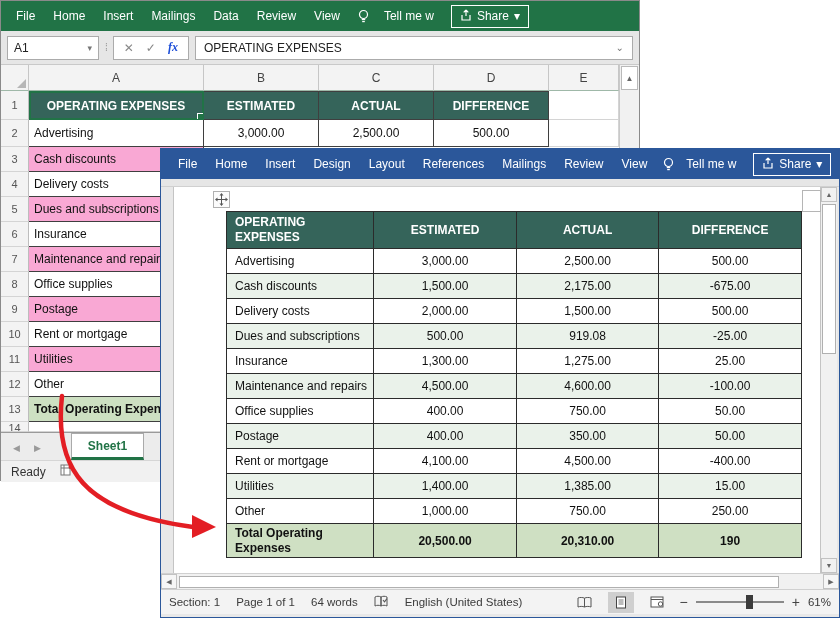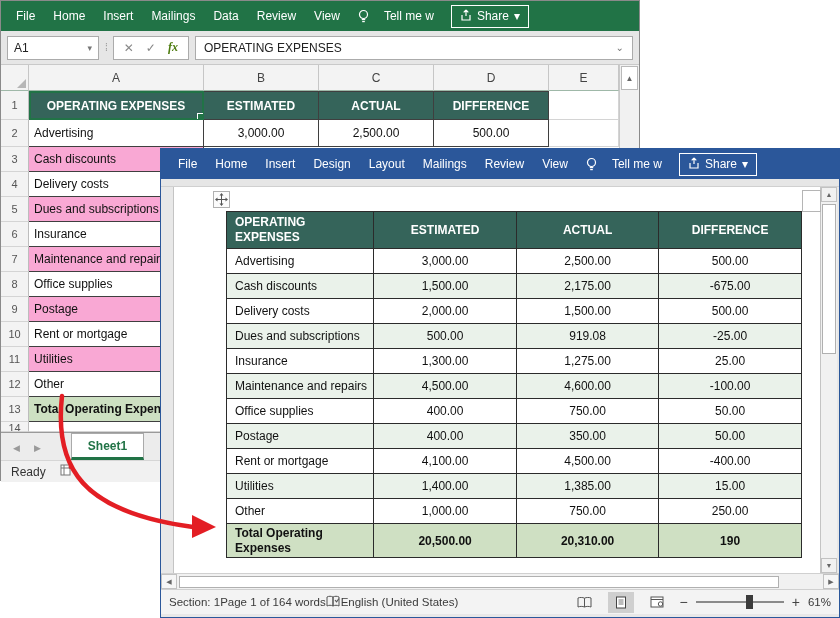--- a/index.html
+++ b/index.html
@@ -9,21 +9,21 @@
   
   .win-x { position:absolute; left:0; top:0; width:640px; height:481px; background:#fff; border:1px solid #8a8a8a; z-index:1; }
   .xr { height:30px; background:#217346; display:flex; align-items:center; color:#fff; font-size:12px; padding:0 6px; }
   .r-tab { padding:0 9px; line-height:30px; cursor:default; white-space:nowrap; }
   .r-bulb { width:18px; height:18px; margin:0 2px 0 6px; display:flex; align-items:center; justify-content:center; }
   .share-btn { margin-left:8px; border:1px solid #fff; color:#fff; background:transparent; font-size:12px; padding:3px 8px; display:flex; align-items:center; gap:5px; white-space:nowrap; }
   .xfb { height:34px; background:#E6E6E6; border-bottom:1px solid #c9c9c9; display:flex; align-items:center; padding:4px 6px; gap:6px; font-size:12px; }
   .nbox { width:92px; height:24px; background:#fff; border:1px solid #ababab; display:flex; align-items:center; padding:0 6px; justify-content:space-between; color:#222; }
   .fbsep { color:#999; font-size:10px; letter-spacing:-1px; }
   .fbtns { height:24px; background:#fff; border:1px solid #ababab; display:flex; align-items:center; gap:12px; padding:0 10px; color:#888; }
-  .fx { font-family:"Liberation Serif", serif; font-style:italic; color:#4d7c0f; font-weight:bold; }
+  .fx { font-family:"Liberation Serif", serif; font-style:italic; color:#1d4ed8; font-weight:bold; }
   .finput { flex:1; height:24px; background:#fff; border:1px solid #ababab; display:flex; align-items:center; padding:0 8px; justify-content:space-between; color:#222; }
   .grid { position:relative; height:367px; overflow:hidden; background:#fff; }
   .gr { display:flex; }
   .cn { width:28px; flex:0 0 28px; background:#F3F3F3; border-right:1px solid #bdbdbd; border-bottom:1px solid #d4d4d4; color:#555; font-size:11px; display:flex; align-items:center; justify-content:center; overflow:hidden; }
   .ca { width:175px; flex:0 0 175px; } .cb,.cc,.cd { width:115px; flex:0 0 115px; } .ce { width:70px; flex:0 0 70px; }
   .hcell { background:#F3F3F3; border-right:1px solid #c6c6c6; border-bottom:1px solid #9fb8a8; color:#444; font-size:12px; display:flex; align-items:center; justify-content:center; height:26px; }
   .corner { position:relative; }
   .corner::after { content:""; position:absolute; right:2px; bottom:2px; border-left:9px solid transparent; border-bottom:9px solid #b6b6b6; }
   .cell { border-right:1px solid #d4d4d4; border-bottom:1px solid #d4d4d4; font-size:12px; display:flex; align-items:center; padding:0 5px; color:#111; background:#fff; overflow:hidden; white-space:nowrap; }
   .tblb { border-right:1px solid #3f3f3f; border-bottom:1px solid #3f3f3f; }
@@ -59,21 +59,21 @@
   .wtable tr.tot td.lbl { white-space:normal; line-height:1.25; }
   .neg { color:#FF0000; }
   .wvscroll { position:absolute; right:2px; top:0; width:16px; height:386px; background:#F1F1F1; }
   .wvs-up, .wvs-dn { height:15px; background:#F1F1F1; border:1px solid #c2c2c2; display:flex; align-items:center; justify-content:center; color:#666; font-size:7px; }
   .wvs-dn { position:absolute; bottom:0; left:0; right:0; }
   .wvs-thumb { margin:2px 1px; height:150px; background:#fff; border:1px solid #b0b0b0; }
   .whscroll { height:16px; background:#F1F1F1; border-top:1px solid #d0d0d0; display:flex; align-items:center; }
   .whs-btn { width:16px; height:15px; display:flex; align-items:center; justify-content:center; color:#666; font-size:7px; border:1px solid #c2c2c2; background:#F6F6F6; }
   .whs-thumb { height:12px; background:#fff; border:1px solid #b0b0b0; flex:0 0 600px; margin:0 2px; }
   .whs-track { flex:1; }
-  .wstatus { height:25px; background:#F3F3F3; border-top:1px solid #d0d0d0; display:flex; align-items:center; font-size:11.5px; color:#3b3b3b; padding:0 8px; }
+  .wstatus { height:25px; background:#F3F3F3; border-top:1px solid #d0d0d0; display:flex; align-items:center; font-size:11.5px; color:#3b3b3b; padding:0 8px; gap:16px; }
   .ws-right { margin-left:auto; display:flex; align-items:center; gap:10px; }
   .vbtn { width:26px; height:21px; display:flex; align-items:center; justify-content:center; }
   .vbtn.active { background:#CFCFCF; }
   .zoomwrap { display:flex; align-items:center; gap:8px; }
   .ztrack { position:relative; width:88px; height:14px; }
   .ztrack::before { content:""; position:absolute; left:0; right:0; top:6px; height:2px; background:#8a8a8a; }
   .zthumb { position:absolute; left:50px; top:0; width:7px; height:14px; background:#3b3b3b; }
   .zsign { font-size:14px; color:#444; }
 
   
@@ -246,20 +246,21 @@
     </div>
   </div>
 
   <div class="win-w">
     <div class="wr">
       <div class="r-tab">File</div>
       <div class="r-tab">Home</div>
       <div class="r-tab">Insert</div>
       <div class="r-tab">Design</div>
       <div class="r-tab">Layout</div>
+      <div class="r-tab">References</div>
       <div class="r-tab">Mailings</div>
       <div class="r-tab">Review</div>
       <div class="r-tab">View</div>
       <div class="r-bulb">
         <svg width="13" height="15" viewBox="0 0 13 15">
             <circle cx="6.5" cy="5.5" r="4" fill="none" stroke="#fff" stroke-width="1.2"></circle>
             <rect x="4.8" y="10" width="3.4" height="1.2" fill="#fff"></rect>
             <rect x="5.2" y="12" width="2.6" height="1.2" fill="#fff"></rect>
           </svg>
       </div>

